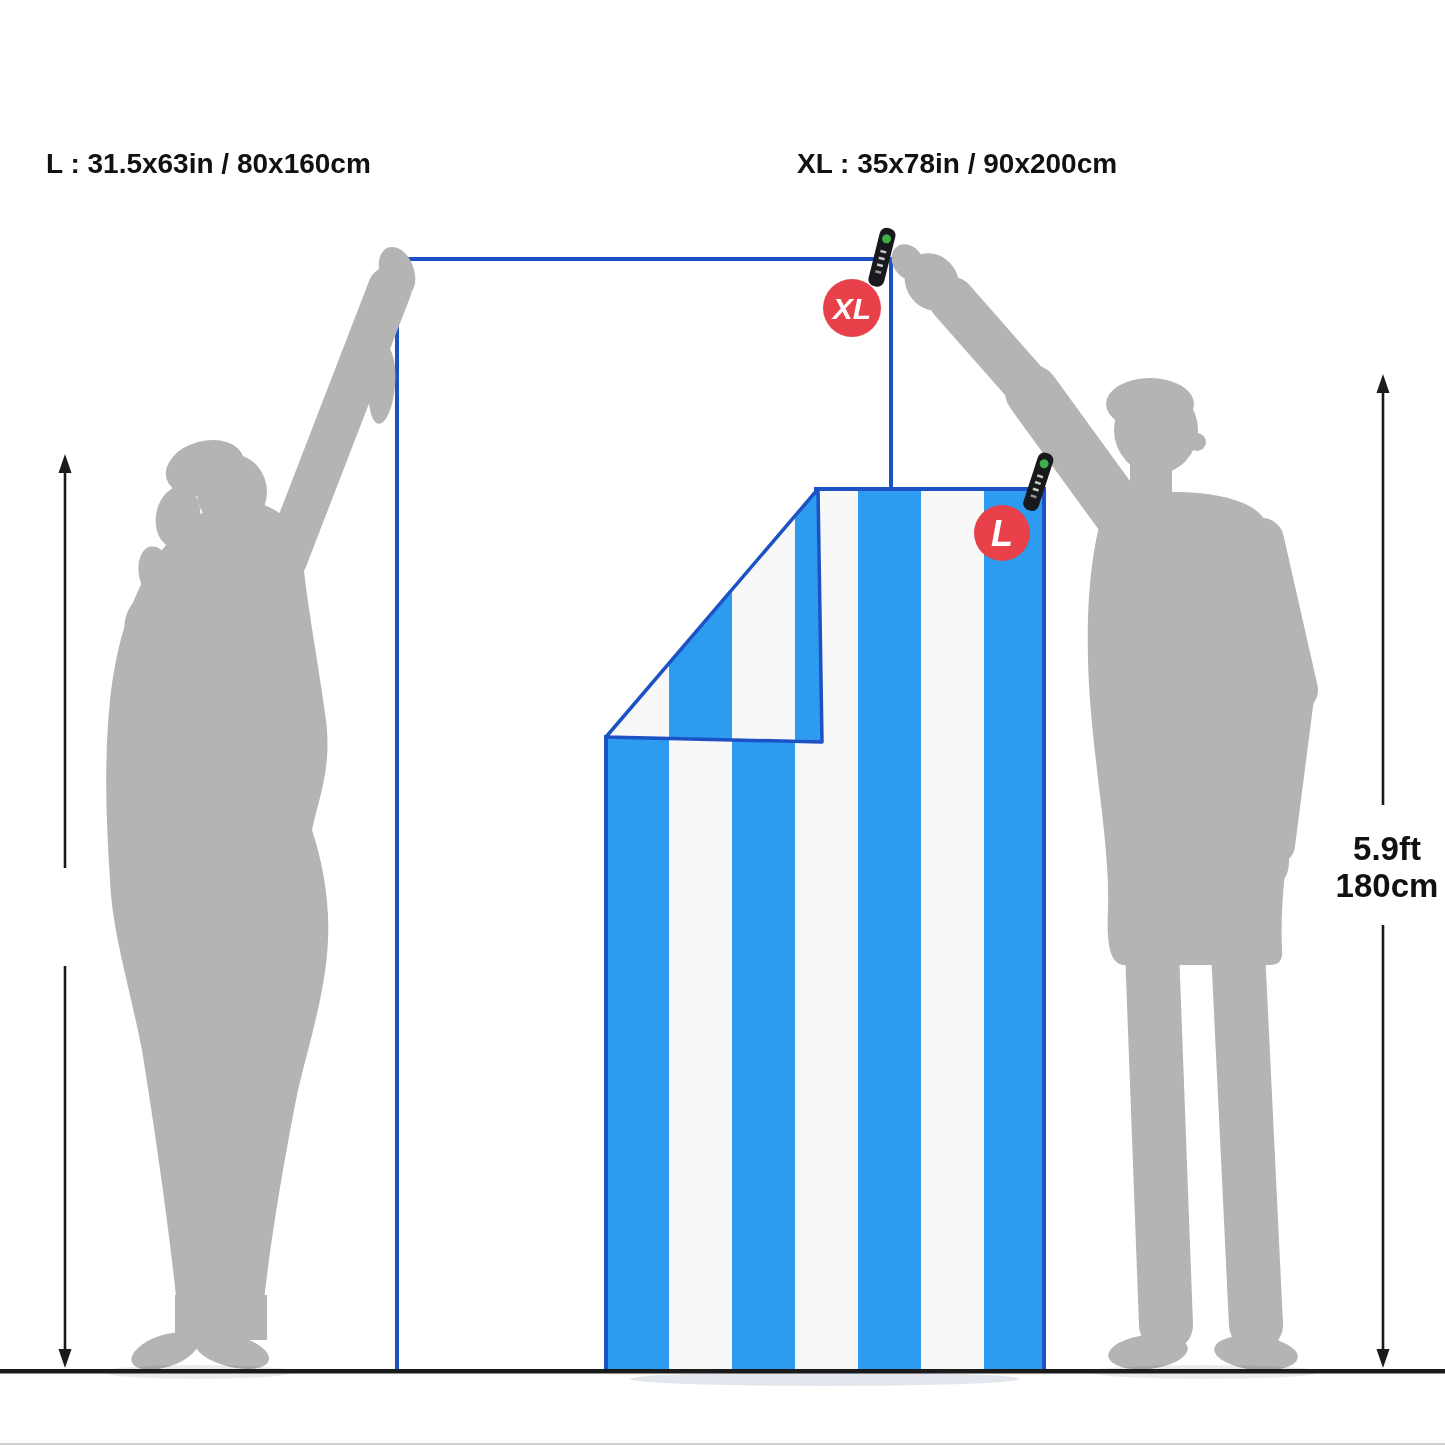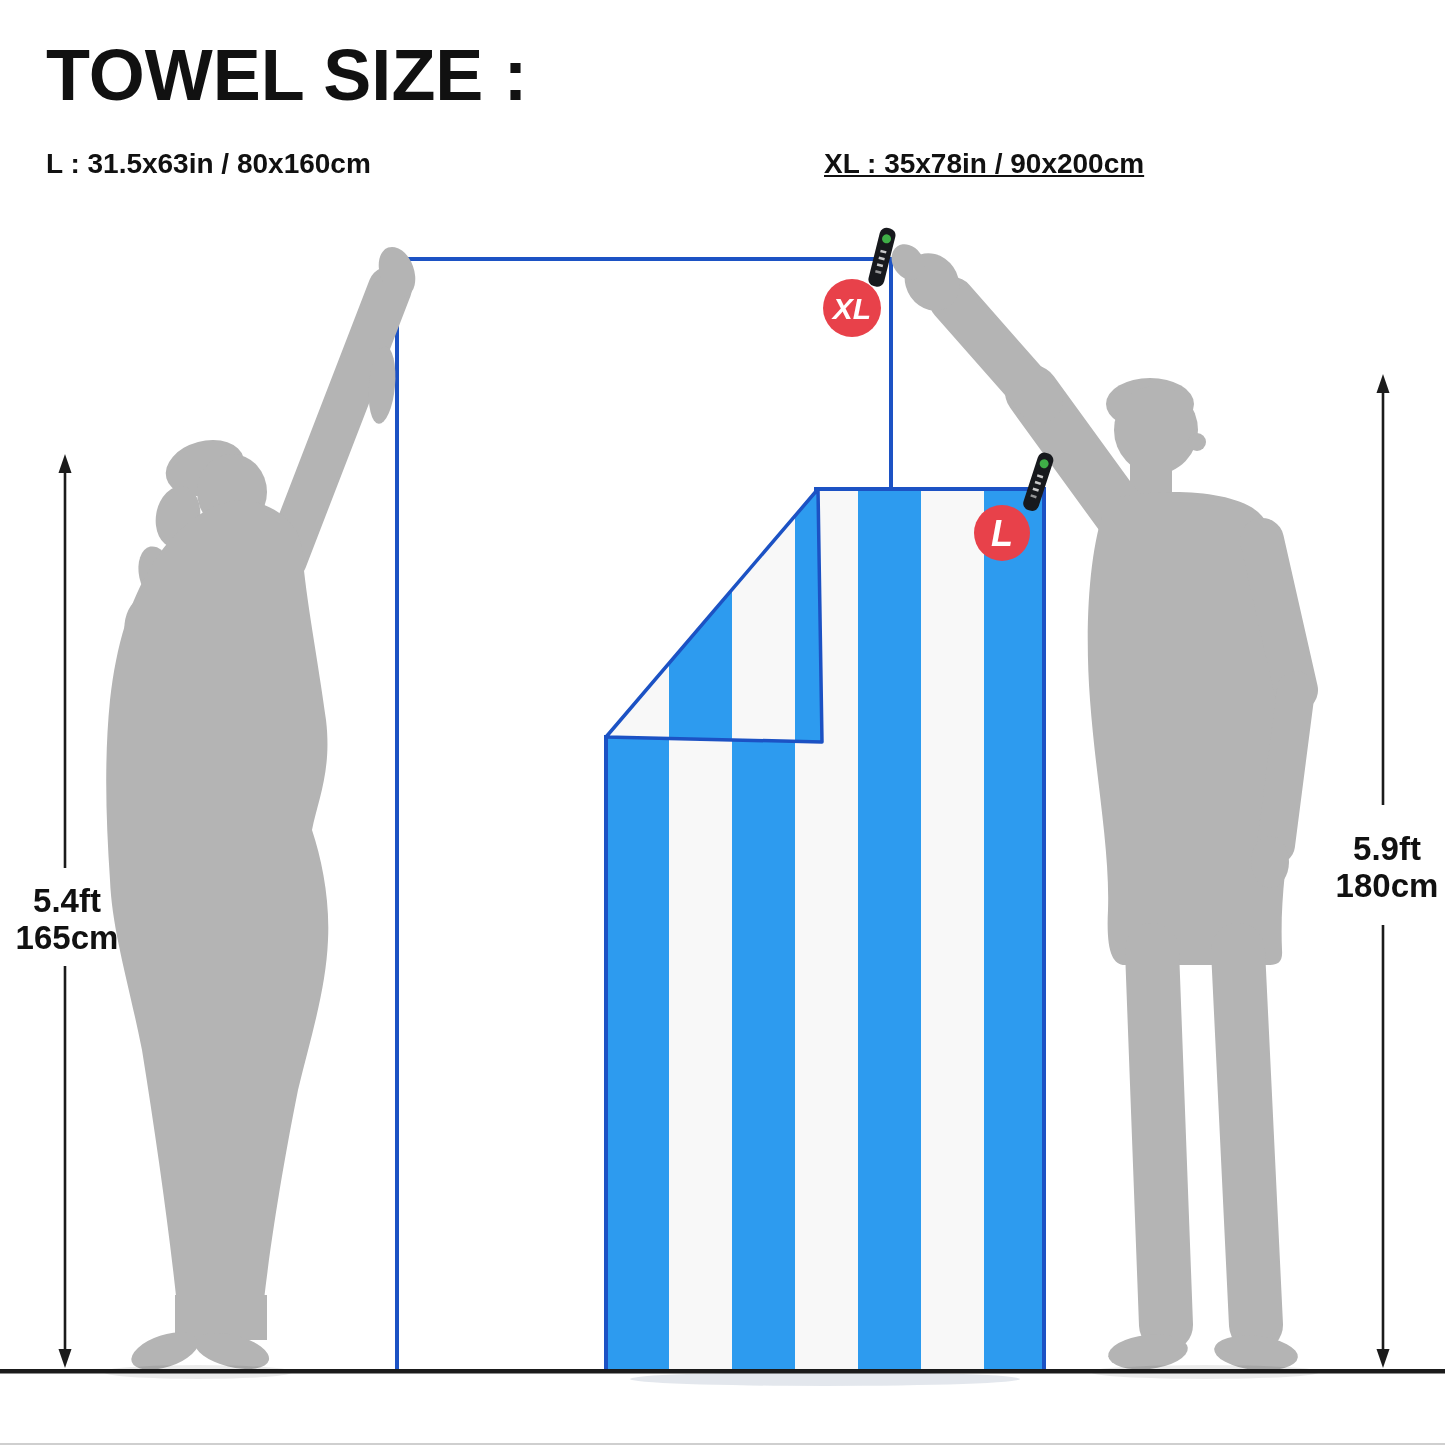--- a/index.html
+++ b/index.html
@@ -8,21 +8,21 @@
     --text-black:#111111; --tag-black:#17191D; --tag-green:#3FAE47; --background:#FFFFFF;
   }
   html,body{margin:0;padding:0;}
   body{background:#e9e9e9;font-family:"Liberation Sans","DejaVu Sans",sans-serif;}
   .canvas{position:relative;width:1445px;height:1445px;background:var(--background);overflow:hidden;margin:0 auto;}
   .scene{position:absolute;left:0;top:0;width:1445px;height:1445px;}
   .txt{position:absolute;color:var(--text-black);font-weight:bold;white-space:nowrap;}
   .title{left:46px;top:34px;font-size:72px;letter-spacing:0px;}
   .sub{font-size:28px;top:148px;}
   .sub-l{left:46px;}
-  .sub-xl{left:824px;text-decoration:underline;}
+  .sub-xl{left:797px;}
   .measure{position:absolute;width:130px;text-align:center;color:var(--text-black);
            font-weight:bold;font-size:33px;line-height:37px;}
   .measure-left{left:2px;top:882px;}
   .measure-right{left:1322px;top:830px;}
   
   .fill-blue{fill:var(--stripe-blue);}
   .fill-white{fill:var(--stripe-white);}
   .fill-red{fill:var(--badge-red);}
   .fill-gray{fill:var(--silhouette-gray);}
   .fill-ink{fill:var(--line-black);}
@@ -176,26 +176,21 @@
       <line x1="1383" y1="383" x2="1383" y2="805" class="ink-line"></line>
       <polygon points="1383,374 1376.5,393 1389.5,393" class="fill-ink"></polygon>
       <line x1="1383" y1="925" x2="1383" y2="1359" class="ink-line"></line>
       <polygon points="1383,1368 1376.5,1349 1389.5,1349" class="fill-ink"></polygon>
     </g>
 
     <rect x="0" y="1369" width="1445" height="4.5" class="fill-ink"></rect>
     <rect x="0" y="1443" width="1445" height="2" fill="#cfcfcf"></rect>
   </svg>
 
-  <div class="txt title">TOWEL SIZE :</div>
   <div class="txt sub sub-l">L : 31.5x63in / 80x160cm</div>
   <div class="txt sub sub-xl">XL : 35x78in / 90x200cm</div>
 
-  <div class="measure measure-left">
-    <div>5.4ft</div>
-    <div>165cm</div>
-  </div>
   <div class="measure measure-right">
     <div>5.9ft</div>
     <div>180cm</div>
   </div>
 
 </div>
 
 </body></html>

